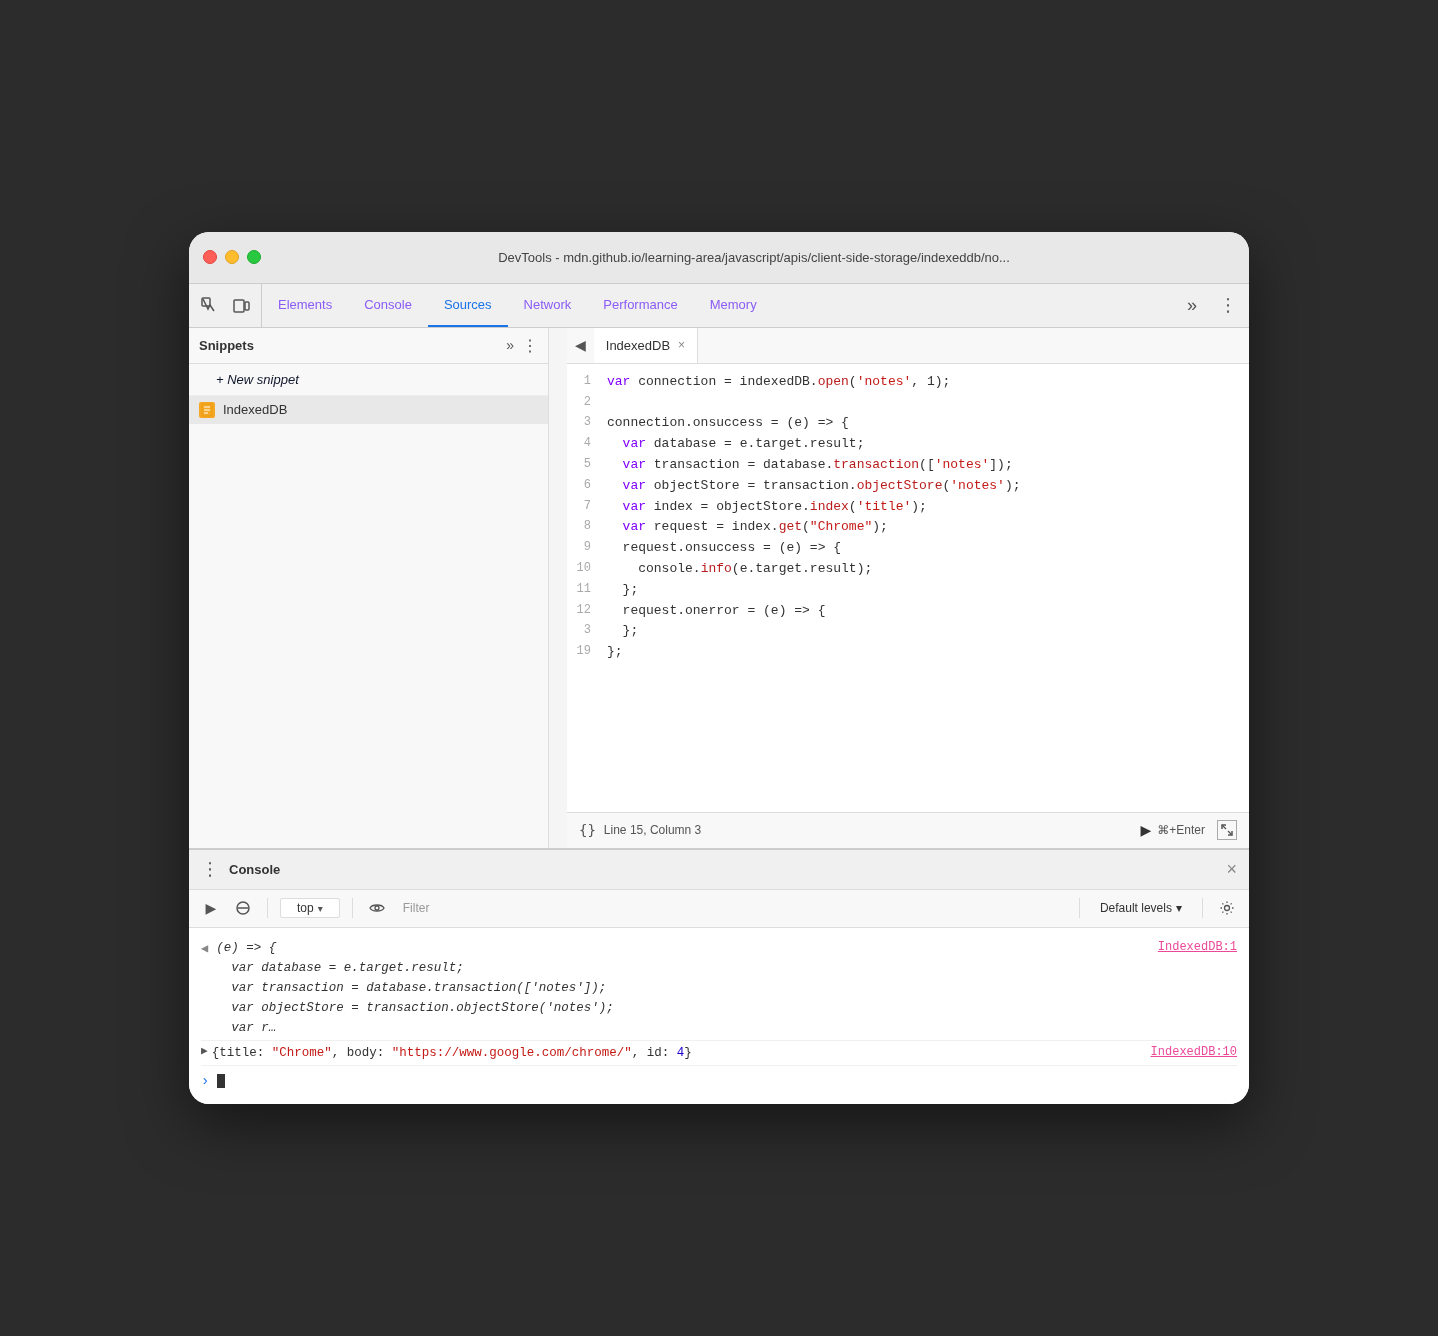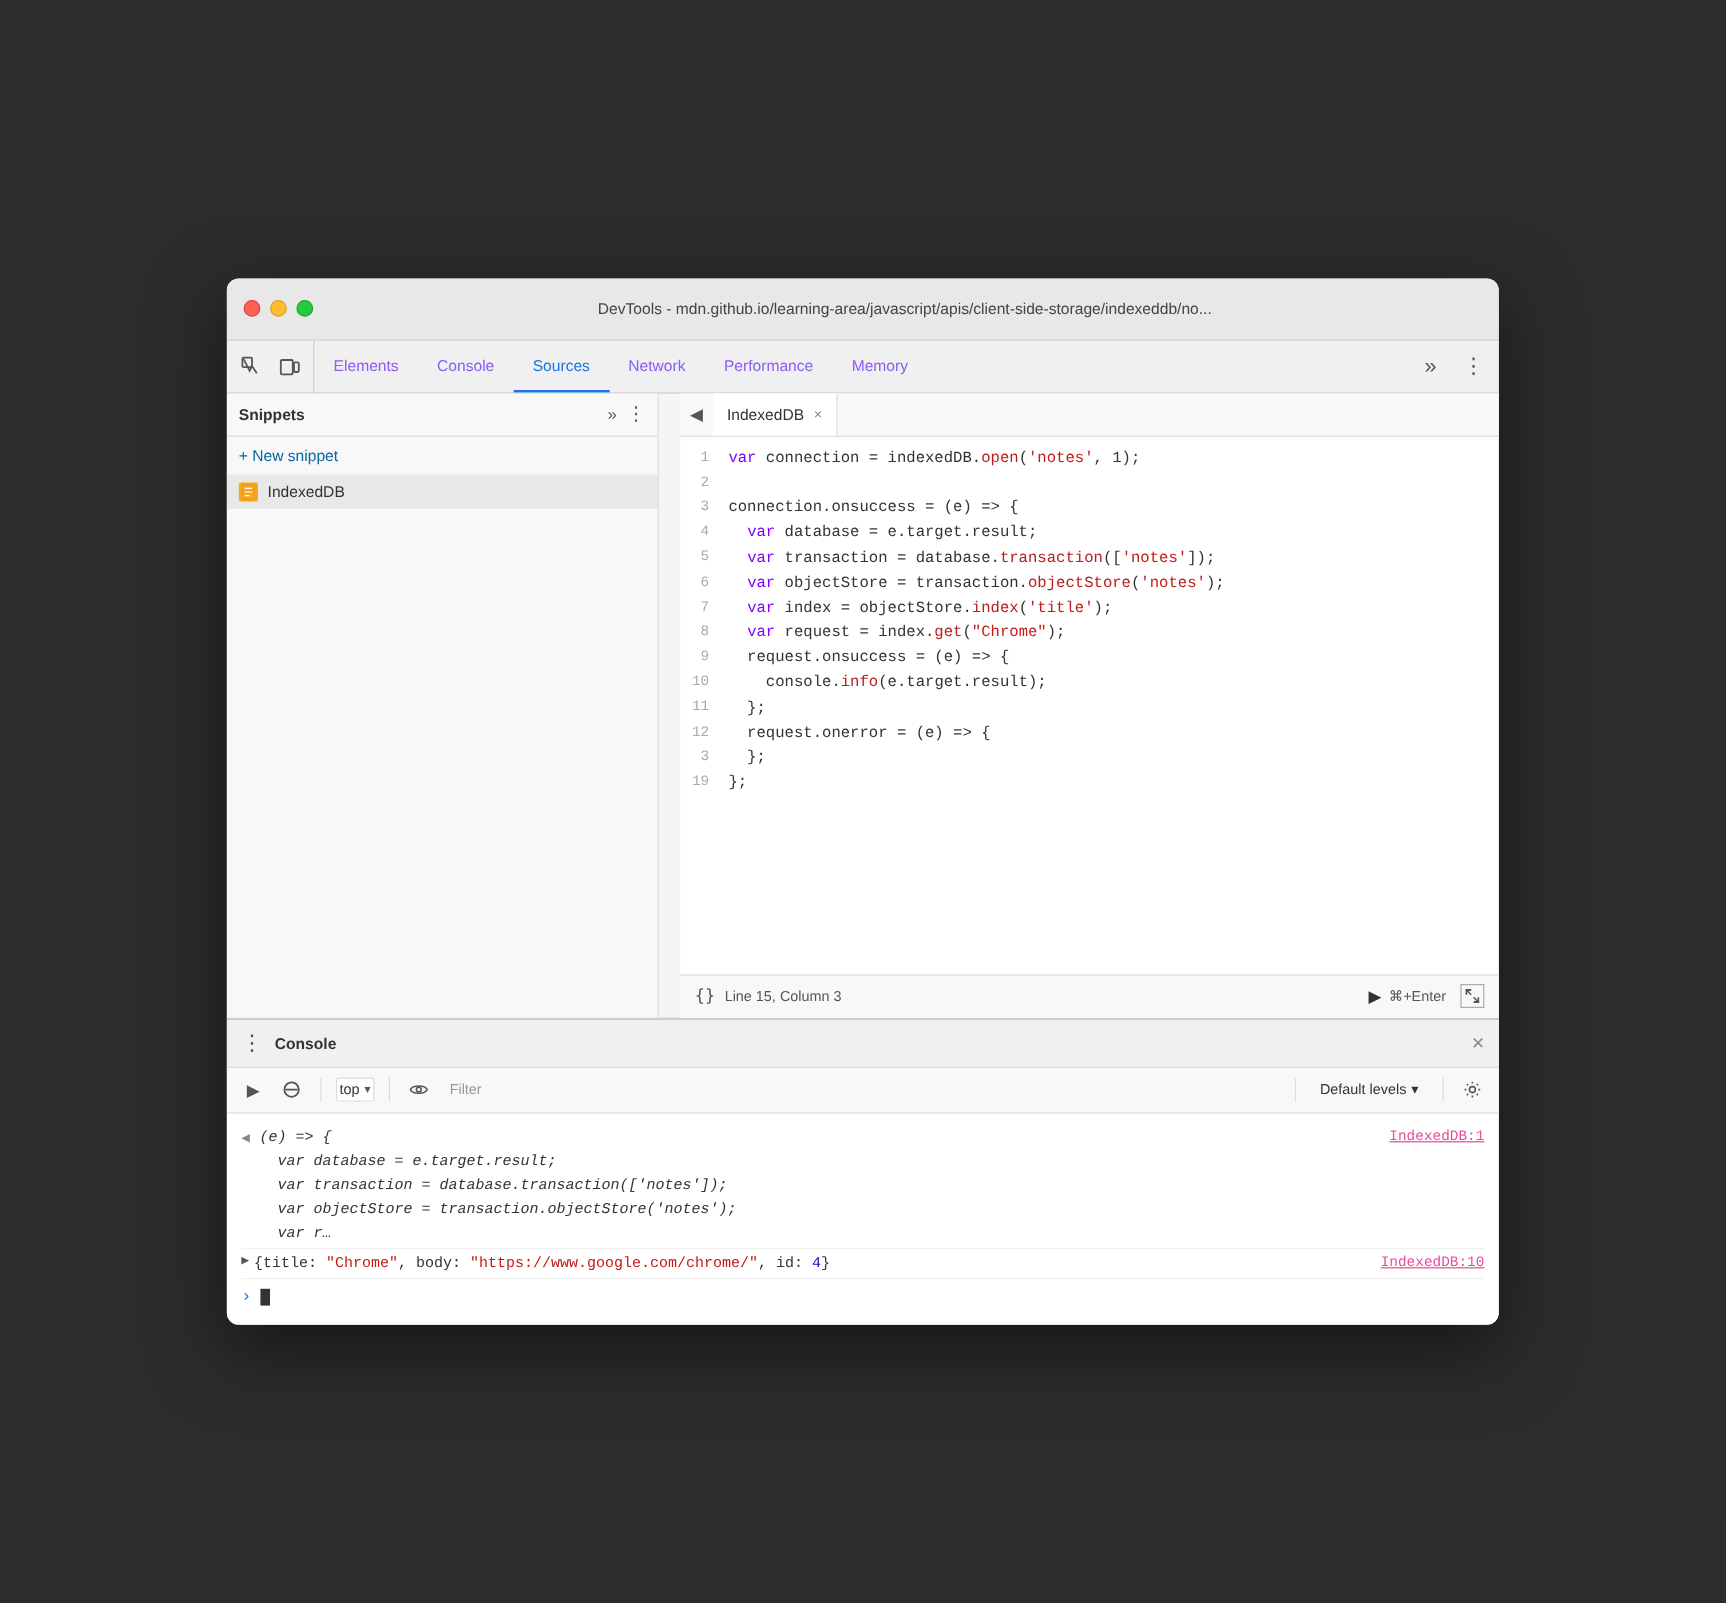--- a/index.html
+++ b/index.html
@@ -7,21 +7,21 @@
       background: #2c2c2c;
       display: flex;
       justify-content: center;
       align-items: center;
       min-height: 100vh;
       font-family: -apple-system, BlinkMacSystemFont, 'Helvetica Neue', sans-serif;
     }
     .window {
       width: 1060px;
       background: #f5f5f5;
-      border-radius: 10px;
+      border-radius: 20px;
       box-shadow: 0 20px 60px rgba(0,0,0,0.5);
       overflow: hidden;
     }
     
     .titlebar {
       background: #e8e8e8;
       height: 52px;
       display: flex;
       align-items: center;
       padding: 0 14px;
@@ -145,26 +145,27 @@
       cursor: pointer;
     }
     .sidebar-menu-icon {
       font-size: 16px;
       color: #555;
       cursor: pointer;
     }
     .new-snippet {
       display: flex;
       align-items: center;
-      padding: 8px 10px;
+      padding: 8px 27px;
       font-size: 13px;
-      color: #0369a1;
+      color: #0f172a;
       cursor: pointer;
       gap: 4px;
       border-bottom: 1px solid #eee;
+      font-style: italic;
     }
     .snippet-item {
       display: flex;
       align-items: center;
       padding: 6px 10px;
       font-size: 13px;
       color: #333;
       cursor: pointer;
       background: #e8e8e8;
       gap: 8px;
@@ -350,21 +351,21 @@
     .console-toolbar-sep {
       width: 1px;
       height: 20px;
       background: #ddd;
       margin: 0 4px;
     }
     .context-select {
       display: flex;
       align-items: center;
       gap: 4px;
-      padding: 2px 2px;
+      padding: 2px 16px;
       border: 1px solid #ddd;
       background: #fff;
       border-radius: 2px;
       font-size: 12px;
       color: #333;
       cursor: pointer;
     }
     .context-dropdown {
       font-size: 10px;
       color: #555;

